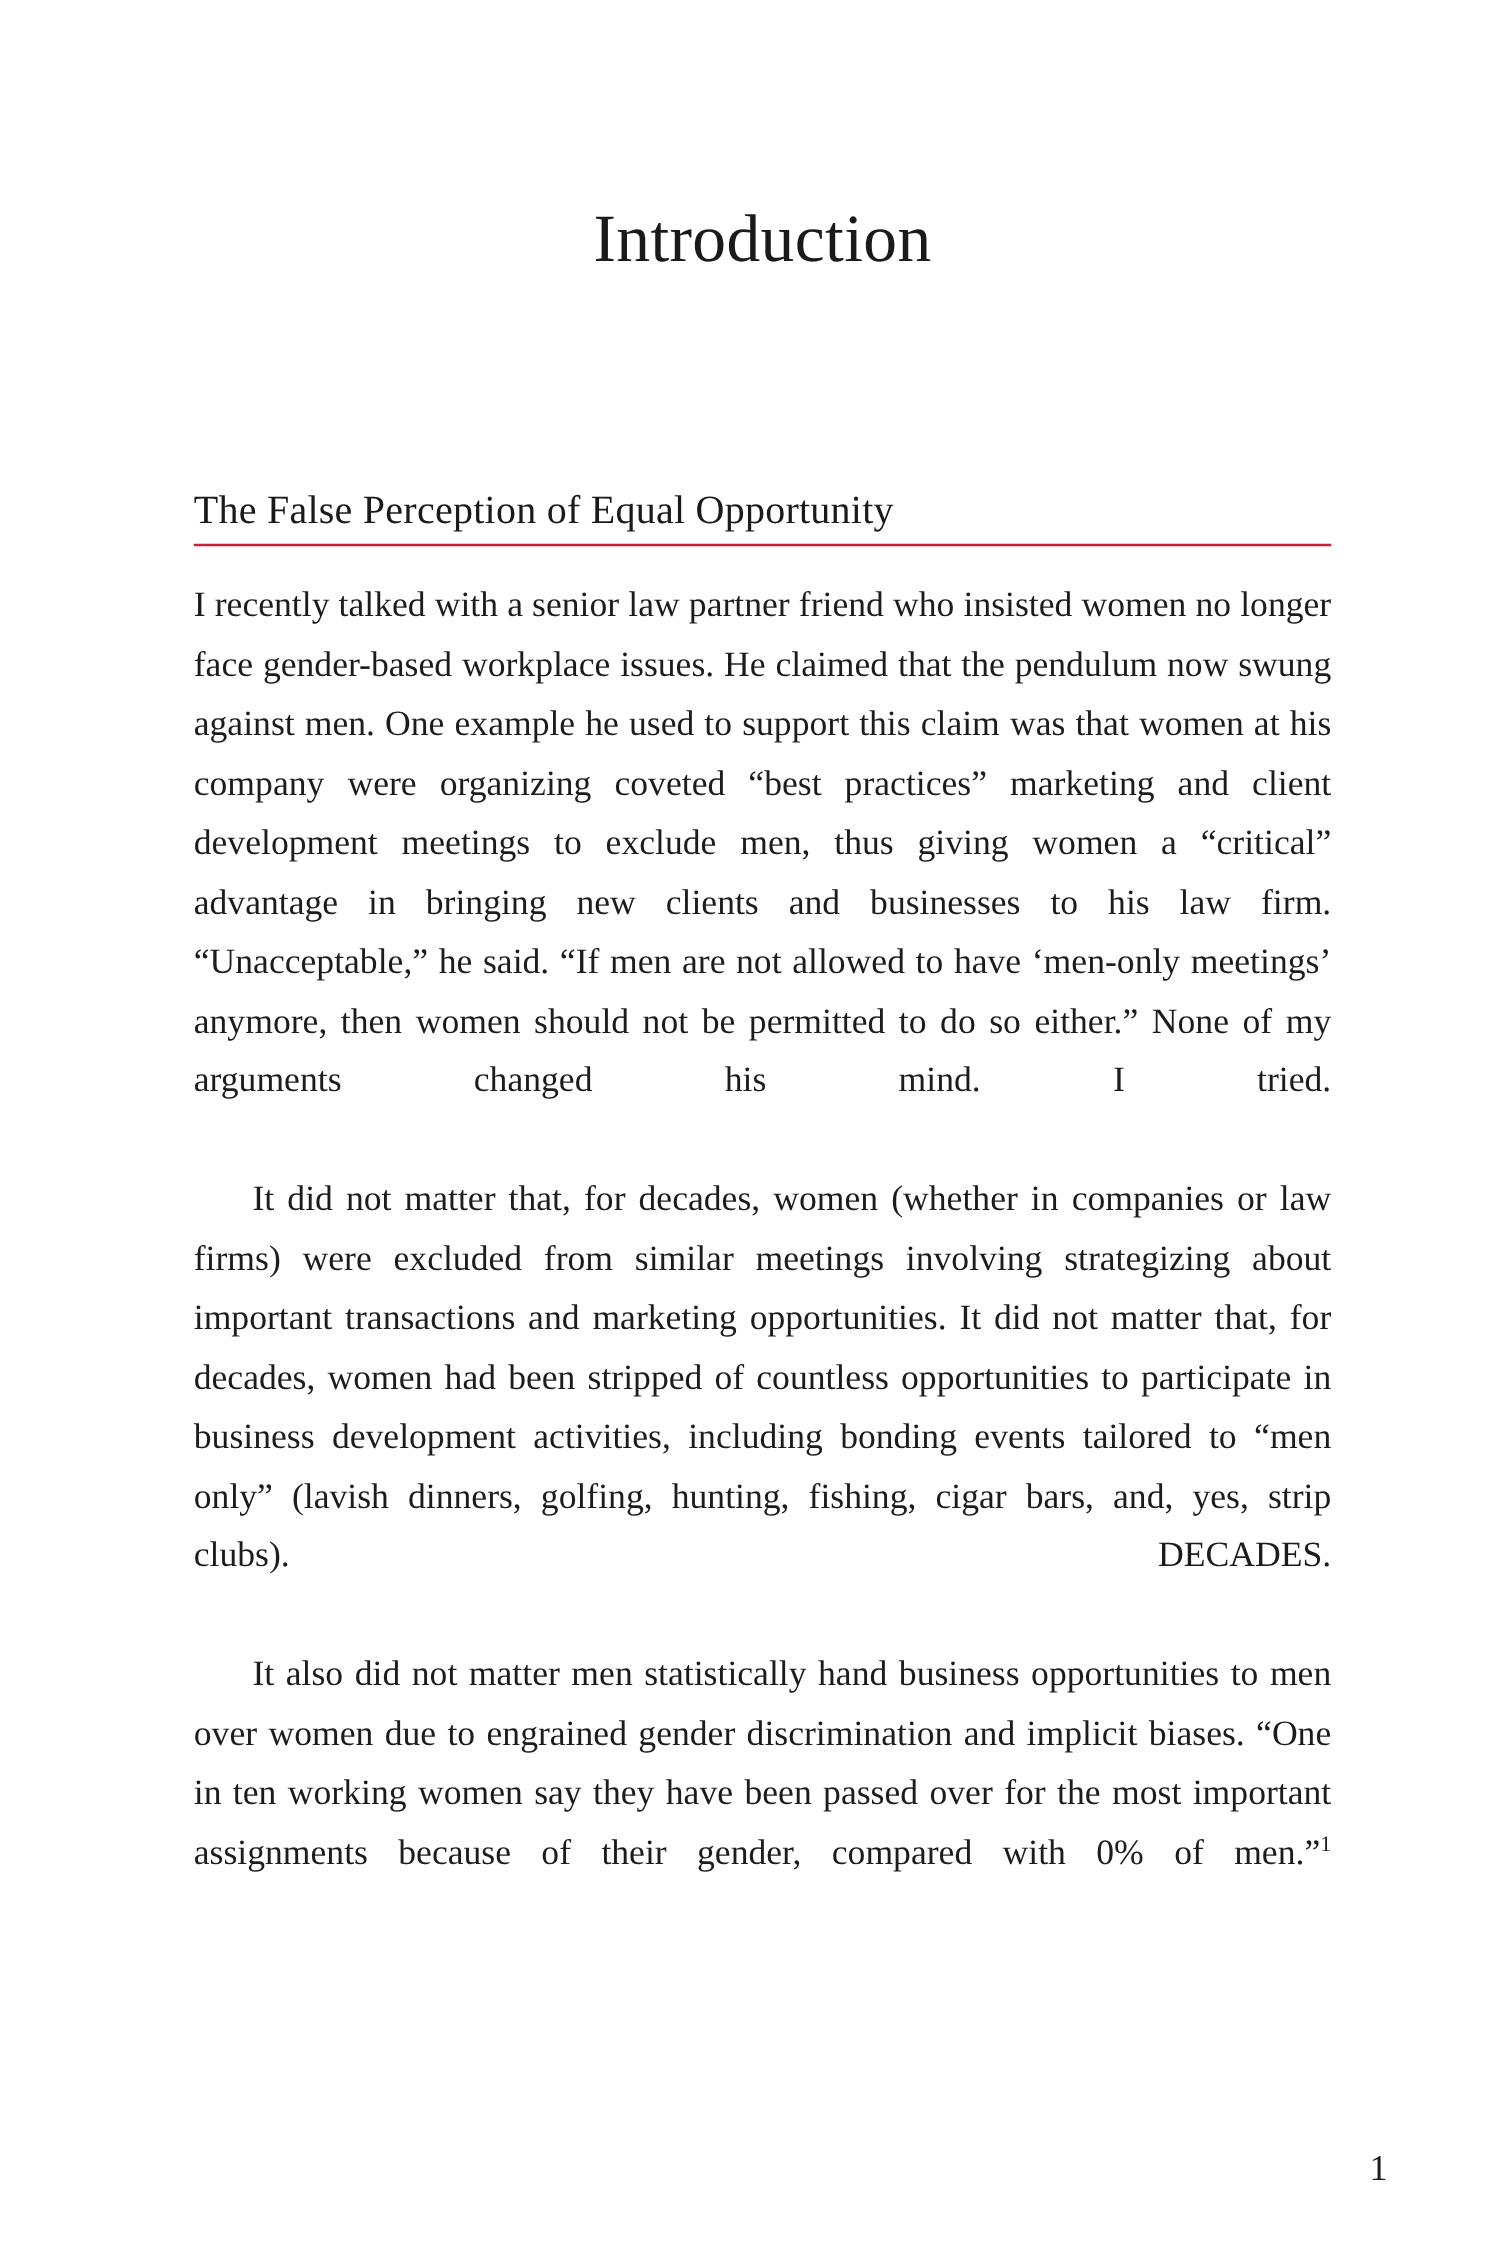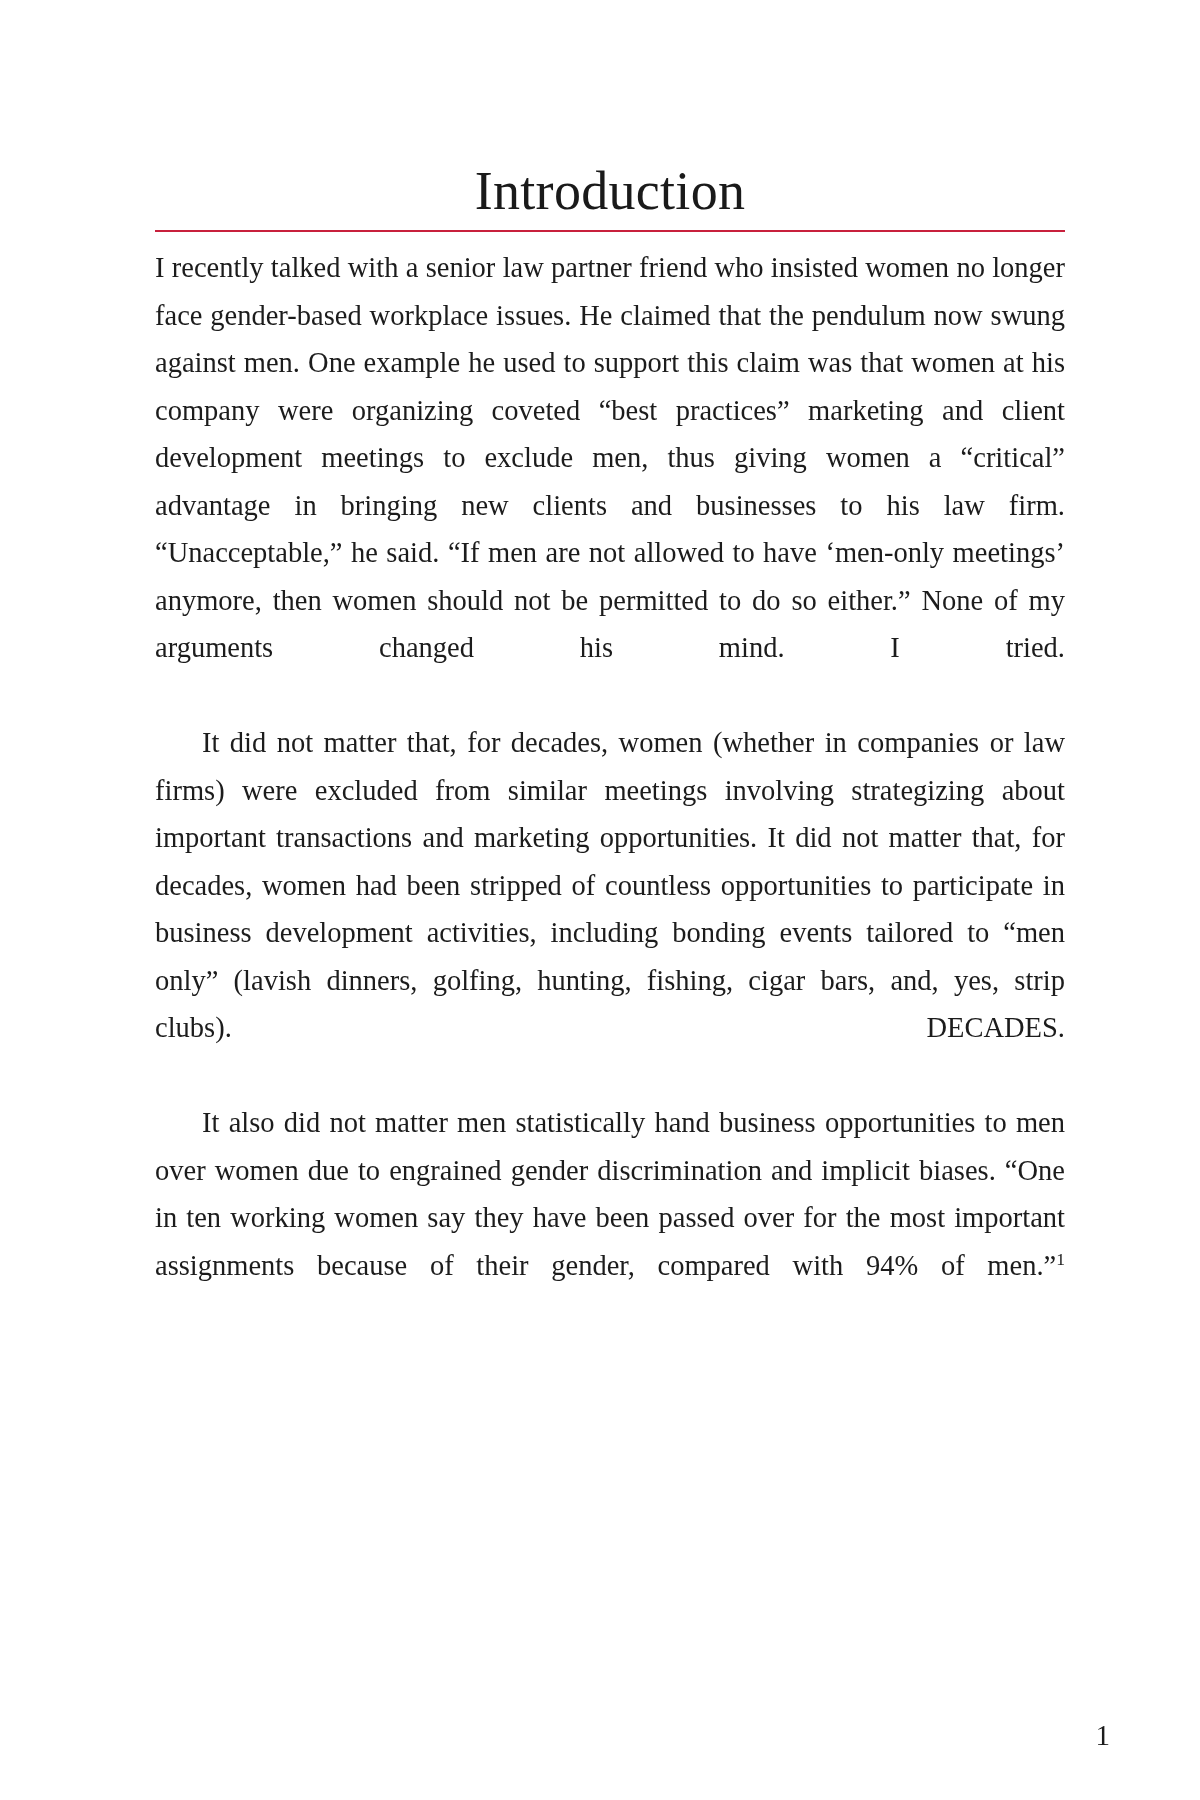--- a/index.html
+++ b/index.html
@@ -54,21 +54,21 @@
   .section-rule {
     margin-top: 9px;
     height: 2px;
     width: 100%;
     background: #c8203c;
   }
 
   
   .body-copy {
     margin: 0;
-    padding-top: 12px;
+    padding-top: 24px;
   }
 
   p.para {
     margin: 0;
     font-size: 28.5px;
     line-height: 47.5px;
     text-align: justify;
     text-justify: inter-word;
     hyphens: manual;
     -webkit-hyphens: manual;
@@ -104,30 +104,31 @@
 </style>
 </head>
 <body>
 
 <div class="page">
 
   <div class="content">
 
     <h1 class="chapter-title">Introduction</h1>
 
+    <h2 class="section-heading">The False Perception of Equal Opportunity</h2>
 
     <div class="section-rule" style="background: rgb(200, 32, 60);"></div>
 
     <div class="body-copy">
 
       <p class="para">I recently talked with a senior law partner friend who insisted women no longer face gender-based workplace issues. He claimed that the pendulum now swung against men. One example he used to support this claim was that women at his company were organizing coveted “best practices” marketing and client development meetings to exclude men, thus giving women a “critical” advantage in bringing new clients and businesses to his law firm. “Unacceptable,” he said. “If men are not allowed to have ‘men-only meetings’ anymore, then women should not be permitted to do so either.” None of my arguments changed his mind. I tried.</p>
 
       <p class="para indented">It did not matter that, for decades, women (whether in companies or law firms) were excluded from similar meetings involving strategizing about important transactions and marketing opportunities. It did not matter that, for decades, women had been stripped of countless opportunities to participate in business development activities, including bonding events tailored to “men only” (lavish dinners, golfing, hunting, fishing, cigar bars, and, yes, strip clubs). DECADES.</p>
 
-      <p class="para indented"><span>It also did not matter men statistically hand business opportunities to men over women due to engrained gender discrimination and implicit biases. “One in ten working women say they have been passed over for the most important assignments because of their gender, compared with 94% of men.”</span><sup class="footnote-ref">1</sup></p>
+      <p class="para indented"><span>It also did not matter men statistically hand business opportunities to men over women due to engrained gender discrimination and implicit biases. “One in ten working women say they have been passed over for the most important assignments because of their gender, compared with 0% of men.”</span><sup class="footnote-ref">1</sup></p>
 
 
     </div>
   </div>
 
   <div class="folio">1</div>
 
 </div>
 
 </body></html>

